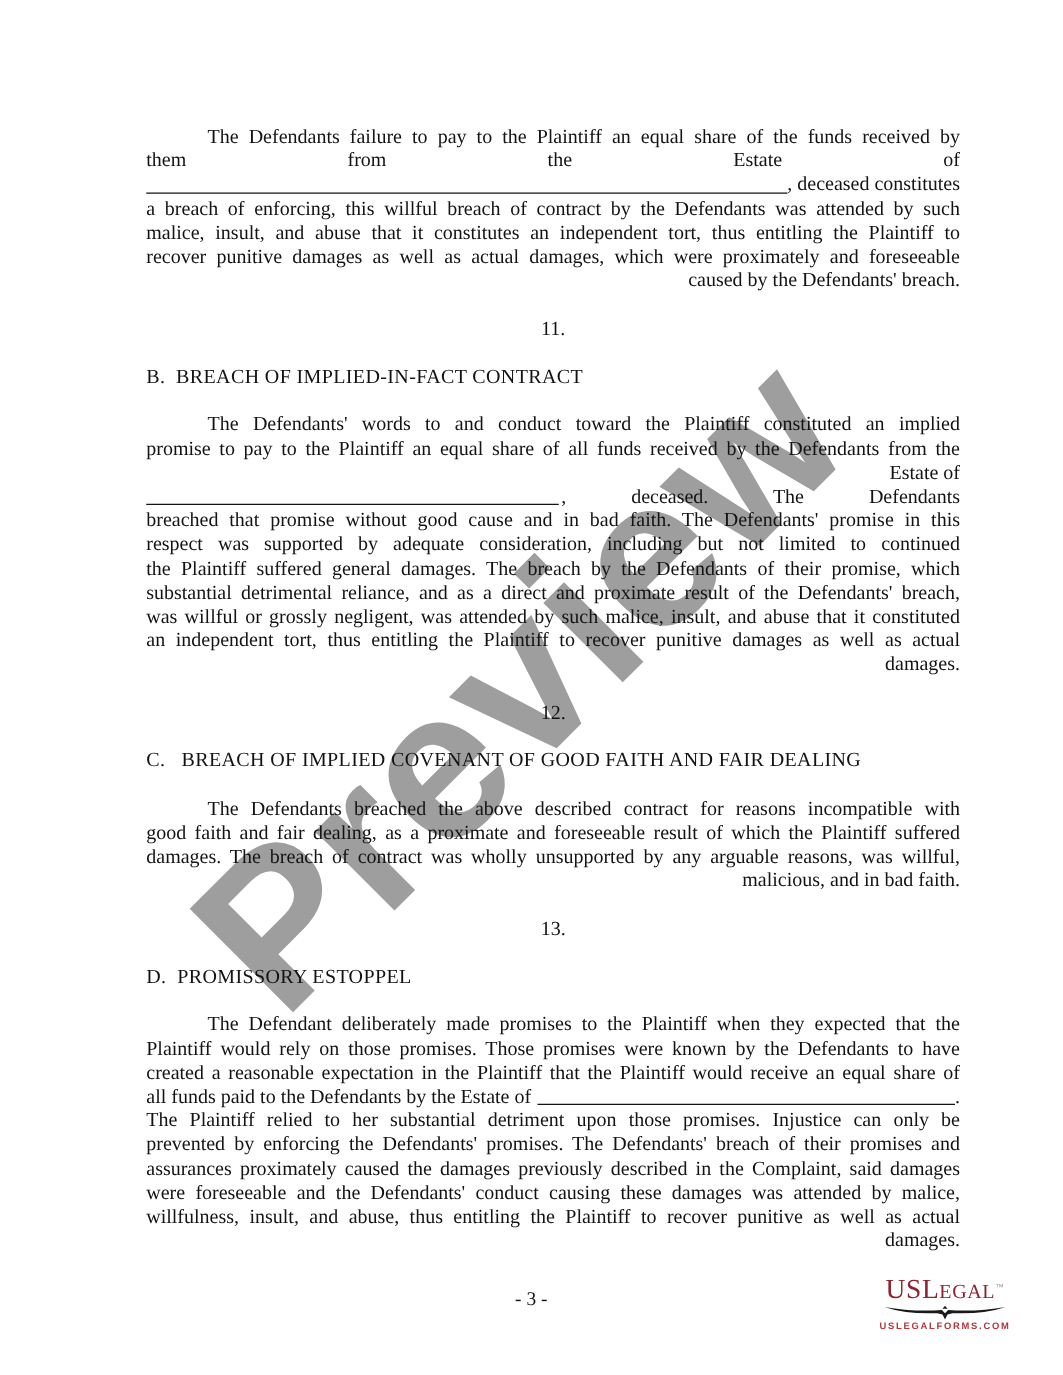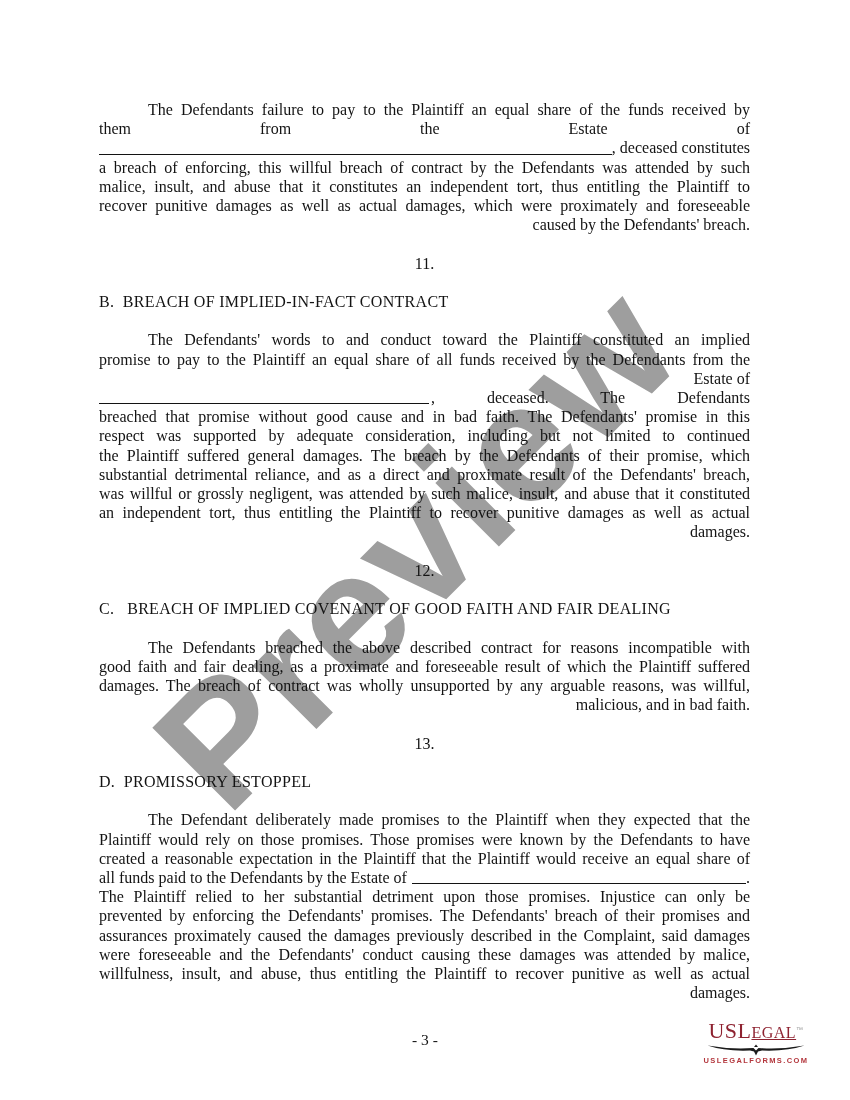--- a/index.html
+++ b/index.html
@@ -21,21 +21,21 @@
     font-size: 170px;
     letter-spacing: 1px;
     color: #9e9e9e;
     z-index: 1;
     white-space: nowrap;
     user-select: none;
   }
   
   .content {
     position: absolute;
-    left: 99px; top: 100px;
+    left: 117px; top: 100px;
     width: 651px;
     z-index: 2;
     font-size: 16px;
     line-height: 19.2px;
   }
   .para { margin: 0 0 19.2px 0; }
   .line { display: block; }
   .jline { text-align: justify; text-align-last: justify; }
   .lline { text-align: right; }
   .first { text-indent: 49px; }
@@ -70,21 +70,21 @@
     z-index: 2;
     line-height: 1;
   }
   .logo-word {
     font-family: "Liberation Serif", serif;
     color: #8e2230;
     white-space: nowrap;
     letter-spacing: 0.5px;
   }
   .logo-word .lg { font-size: 22px; }
-  .logo-word .sm { font-size: 16px; text-decoration: underline; }
+  .logo-word .sm { font-size: 16px; }
   .logo-word .tm {
     font-size: 7px;
     color: #9a9a9a;
     vertical-align: super;
     font-family: "Liberation Sans", sans-serif;
   }
   .logo-eagle { display: block; margin: 1px auto 1px auto; width: 100px; height: 13px; }
   .logo-tagline {
     font-family: "Liberation Sans", sans-serif;
     font-weight: bold;

